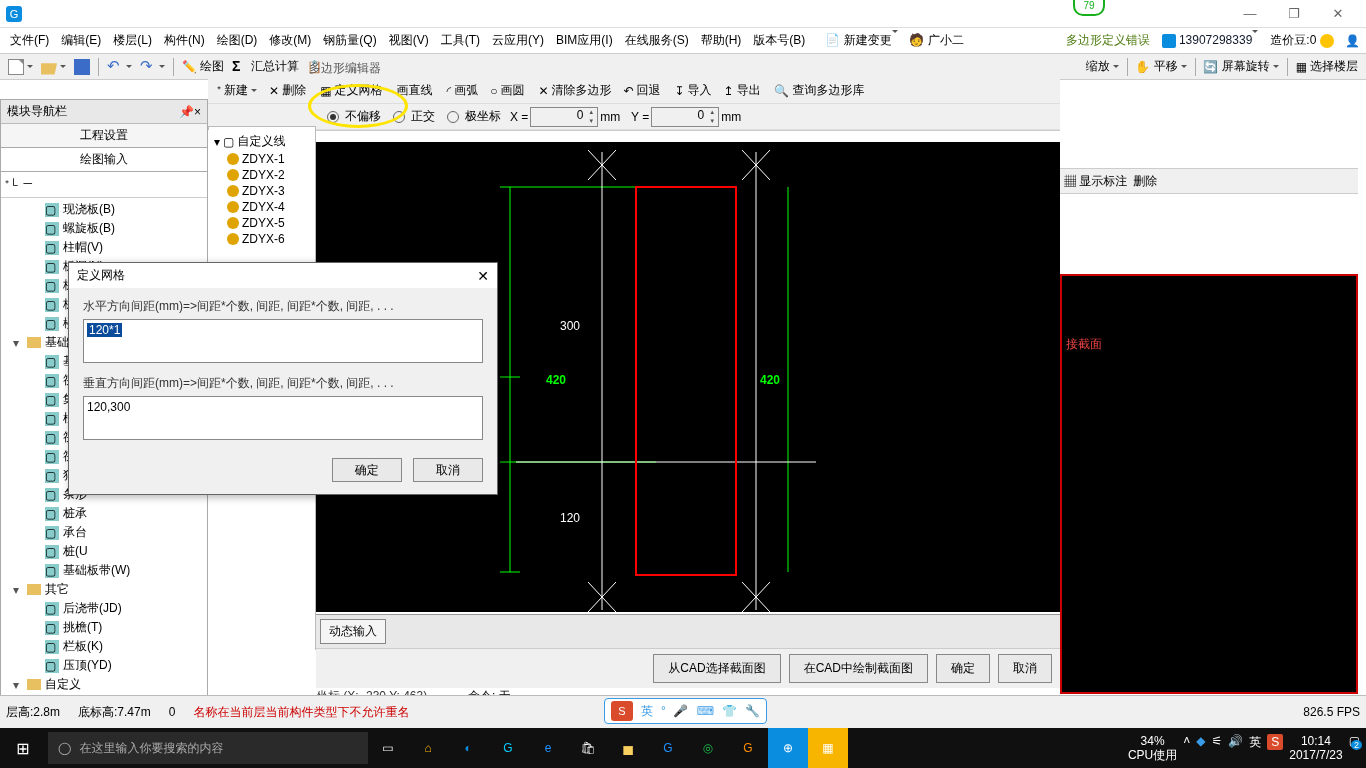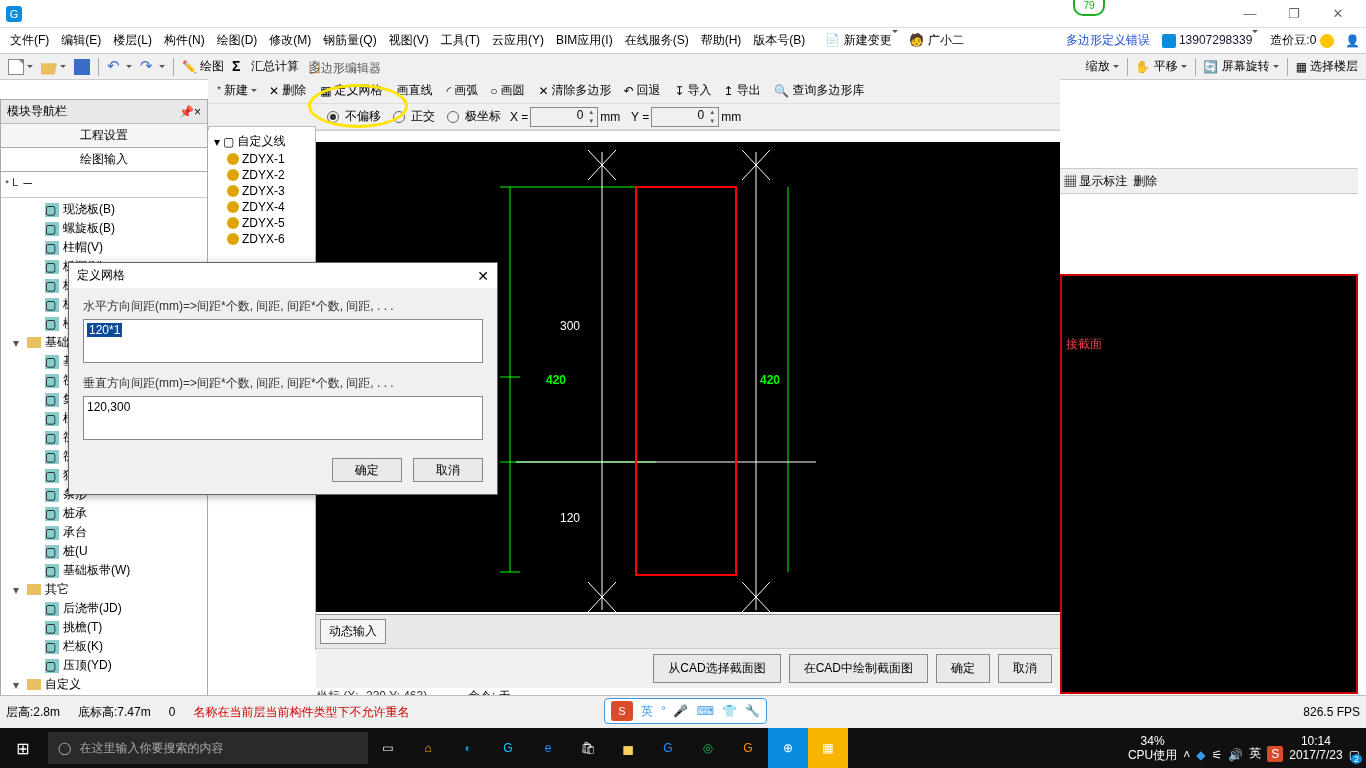--- a/index.html
+++ b/index.html
@@ -11,21 +11,21 @@
 .titlebar .title { flex: 0 0 auto; }
 .titlebar .spacer { flex: 1; }
 .titlebar .badge79 { position:absolute; left:50%; top:-4px; transform:translateX(390px); width:32px; height:20px; border:2px solid #17b01c; border-radius:0 0 10px 10px; color:#17b01c; text-align:center; font-size:10px; line-height:16px;}
 .titlebar .winbtn { width: 44px; text-align: center; color: #666; font-size:13px; }
 
 
 .menubar { height: 26px; display: flex; align-items: center; padding: 0 4px; border-bottom: 1px solid #ccc; }
 .menubar .m { padding: 0 6px; white-space: nowrap; }
 .menubar .sep { width:1px; height:18px; background:#ccc; margin:0 4px;}
 .menubar .lk { color:#0f172a;}
-.menubar .red { color:#1d4ed8;}
+.menubar .red { color:#4d7c0f;}
 .menubar .ricon { width:14px; height:14px; background:#0a8ddf; display:inline-block; vertical-align:middle; margin-right:3px; border-radius:2px;}
 .menubar .coin { width:14px;height:14px;border-radius:50%;background:#ffc400;display:inline-block;vertical-align:middle;}
 
 
 .toolbar { height: 26px; display: flex; align-items: center; border-bottom: 1px solid #ccc; background:#f0f0f0; padding:0 4px; }
 .toolbar .btn { padding: 0 4px; display:flex; align-items:center; gap:3px; }
 .toolbar .sep { width:1px; height:18px; background:#aaa; margin:0 4px;}
 .ico { width:16px; height:16px; display:inline-block; }
 .ico.new { background:#fff; border:1px solid #888; position:relative;}
 .ico.new::after{content:"";position:absolute;right:-1px;top:-1px;border:3px solid transparent;border-right-color:#888;border-top-color:#888;}
@@ -108,21 +108,21 @@
 
 
 .imebar{position:absolute;left:604px;top:698px;height:26px;background:#fff;border:1px solid #3a9ce8;border-radius:4px;display:flex;align-items:center;padding:0 6px;gap:8px;color:#3a9ce8;}
 .imebar .s{width:22px;height:20px;background:#da4b2c;color:#fff;border-radius:3px;text-align:center;line-height:20px;font-size:11px;}
 
 
 .taskbar{position:absolute;left:0;bottom:0;right:0;height:40px;background:#101010;display:flex;align-items:center;color:#fff;}
 .taskbar .start{width:46px;text-align:center;font-size:16px;}
 .taskbar .search{flex:0 0 320px;height:32px;background:#2a2a2a;margin-left:2px;display:flex;align-items:center;padding:0 10px;color:#aaa;gap:8px;}
 .taskbar .ticon{width:40px;height:40px;display:flex;align-items:center;justify-content:center;}
-.taskbar .tray{margin-left:auto;display:flex;align-items:flex-end;gap:6px;padding-right:6px;font-size:11px;}
+.taskbar .tray{margin-left:auto;display:flex;align-items:flex-start;gap:6px;padding-right:6px;font-size:11px;}
 .taskbar .clock{text-align:center;line-height:1.2;}
 
 .coord{position:absolute;left:316px;top:688px;font-size:12px;color:#333;}
 .cmd{position:absolute;left:468px;top:688px;}
 </style>
 </head>
 <body>
 
 <div class="titlebar">
   <span class="icon">G</span>

